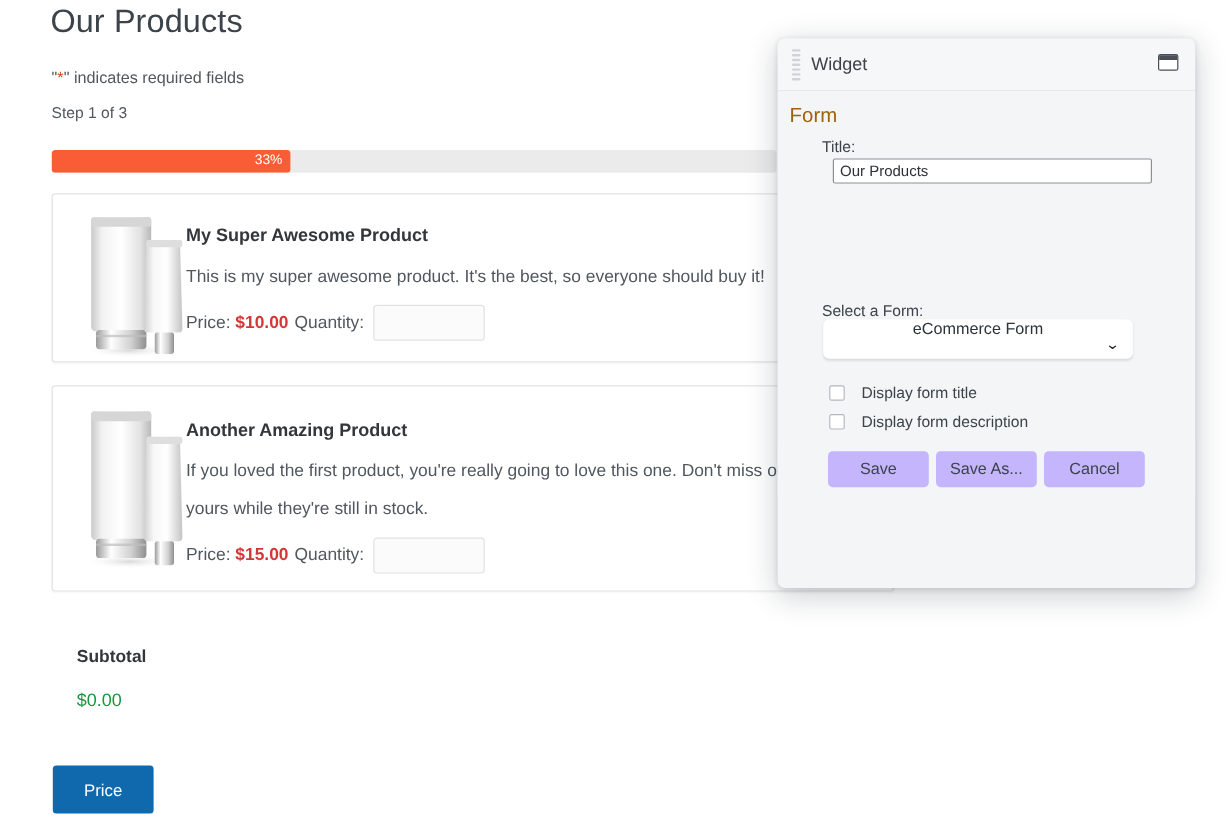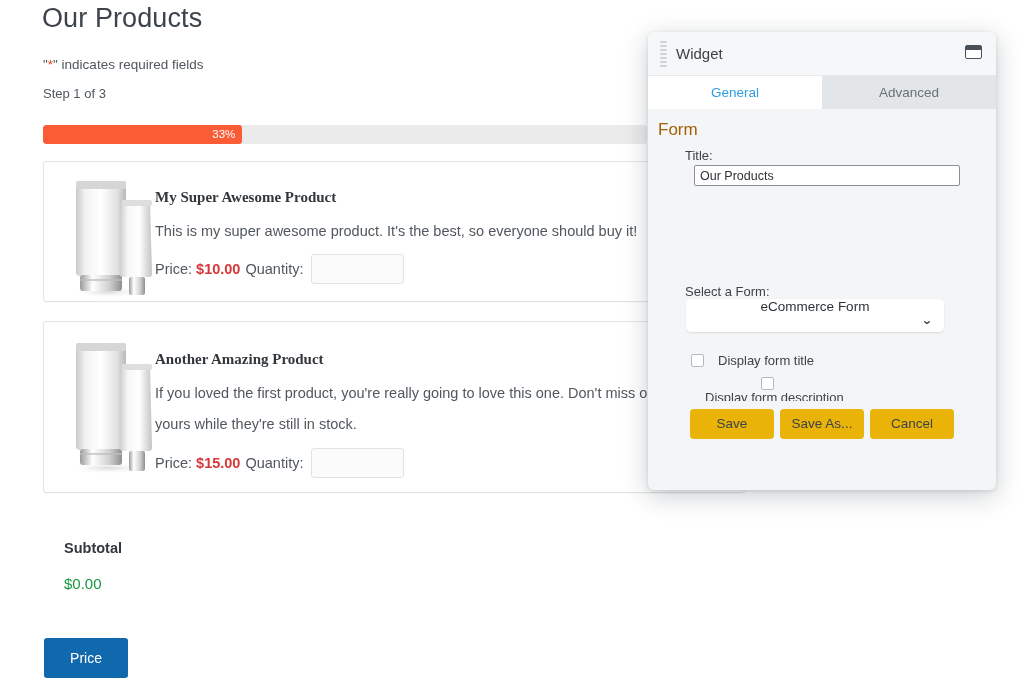--- a/index.html
+++ b/index.html
@@ -99,21 +99,20 @@
   }
   #card-1 .tube-art { top: 14px; height: 122px; }
   #card-2 .tube-art { top: 16px; height: 136px; }
 
   .prod-title {
     position: absolute;
     font-size: 15px;
     font-weight: bold;
     color: #32373c;
     line-height: 20px;
-    font-family: Liberation Serif, serif;
   }
   #card-1 .prod-title { left: 111px; top: 25px; }
   #card-2 .prod-title { left: 111px; top: 27px; }
 
   .prod-desc {
     position: absolute;
     font-size: 14.5px;
     color: #50575e;
     line-height: 31px;
   }
@@ -327,21 +326,21 @@
   }
 
   .check-row {
     position: absolute;
     left: 43px;
     display: flex;
     align-items: center;
     cursor: pointer;
   }
   #check-title { top: 244px; }
-  #check-desc  { top: 268px; flex-direction: column; }
+  #check-desc  { top: 268px; }
   .check-box {
     width: 13px;
     height: 13px;
     background: #ffffff;
     border: 1px solid #b4b9be;
     border-radius: 2px;
     box-sizing: border-box;
   }
   .check-label {
     margin-left: 14px;
@@ -365,21 +364,21 @@
     height: 45px;
     background: #f3f5f7;
     display: flex;
     align-items: center;
     justify-content: center;
     gap: 6px;
   }
   .dlg-btn {
     width: 84px;
     height: 30px;
-    background: #eab308;
+    background: #c4b5fd;
     border: none;
     border-radius: 4px;
     font-family: "Liberation Sans", sans-serif;
     font-size: 13.5px;
     color: #3c434a;
     cursor: pointer;
   }
 </style>
 </head>
 <body>
@@ -478,24 +477,20 @@
         <i></i>
         <i></i>
         <i></i>
         <i></i>
         <i></i>
     </span>
     <span class="dlg-title">Widget</span>
     <span class="dlg-window-icon"></span>
   </div>
 
-  <div class="dlg-tabs">
-    <div class="dlg-tab active">General</div>
-    <div class="dlg-tab">Advanced</div>
-  </div>
 
   <div class="dlg-body">
     <div class="section-label">Form</div>
 
     <div class="field-label" id="label-title">Title:</div>
     <input class="title-input" type="text" value="Our Products" style="">
 
     <div class="field-label" id="label-form">Select a Form:</div>
     <div class="form-select">
       <span>eCommerce Form</span>

